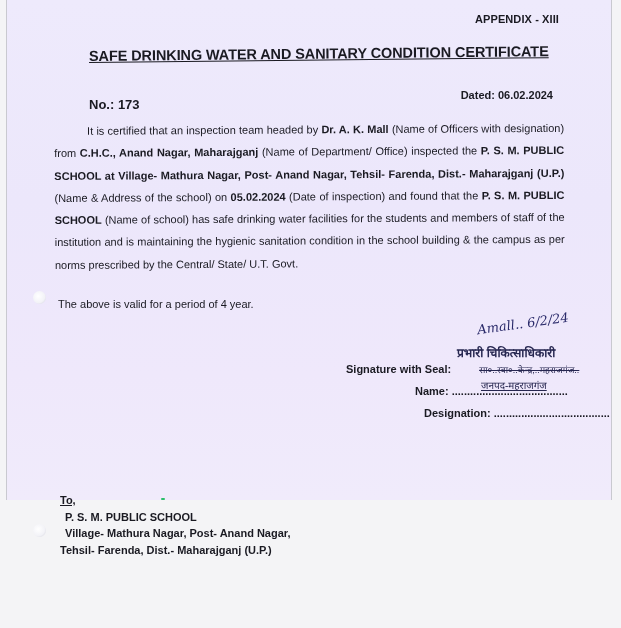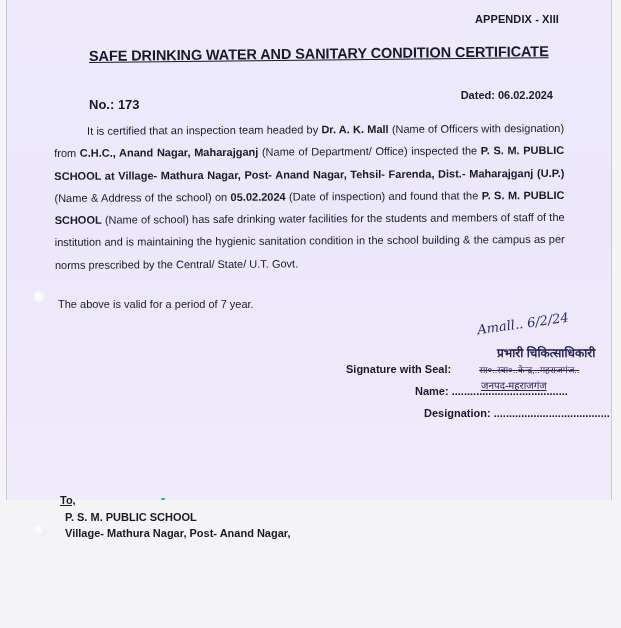--- a/index.html
+++ b/index.html
@@ -33,21 +33,21 @@
   }
   .body-para p { margin: 0; text-indent: 33px; }
   .body-para b { font-weight: bold; }
   .validity { left: 51px; top: 298px; font-size: 11px; }
   .hole { position: absolute; width: 13px; height: 13px; border-radius: 50%;
     background: radial-gradient(circle at 40% 40%, #ffffff 0%, #f2f2f7 60%, #c8c8d4 100%); }
   .signature-scribble {
     position: absolute; left: 470px; top: 316px; font-family: "DejaVu Serif", serif;
     font-style: italic; font-size: 13px; color: #2a2a6a; transform: rotate(-8deg);
   }
-  .hindi-stamp1 { position: absolute; left: 450px; top: 344px; font-size: 12px; font-weight: bold; color: #262650; margin-left: 40px; }
+  .hindi-stamp1 { position: absolute; left: 450px; top: 344px; font-size: 12px; font-weight: bold; color: #262650; }
   .sig-line { position: absolute; font-size: 11px; font-weight: bold; white-space: nowrap; }
   .seal-text { font-size: 9px; color: #262650; text-decoration: line-through; font-weight: normal; padding-left: 28px; }
   .hindi-stamp2 { position: absolute; left: 474px; top: 378px; font-size: 10px; color: #262650; text-decoration: underline; }
   .to-block { position: absolute; left: 53px; top: 492px; font-size: 11px; line-height: 16.5px; font-weight: bold; }
   .to-block div { white-space: nowrap; }
   .to-block .ind { padding-left: 5px; }
   .dot-mark { position: absolute; width: 4px; height: 2px; background: #2bbf6a; left: 154px; bottom: 0; border-radius: 1px; }
 </style>
 </head>
 <body>
@@ -61,33 +61,34 @@
   <div class="abs no">No.: 173</div>
   <div class="abs dated">Dated: 06.02.2024</div>
 
   <div class="body-para">
     <p>
       <span>It is certified that an inspection team headed by </span><b>Dr. A. K. Mall</b><span> (Name of Officers with designation) from </span><b>C.H.C., Anand Nagar, Maharajganj</b><span> (Name of Department/ Office) inspected the </span><b>P. S. M. PUBLIC SCHOOL at Village- Mathura Nagar, Post- Anand Nagar, Tehsil- Farenda, Dist.- Maharajganj (U.P.)</b><span> (Name &amp; Address of the school) on </span><b>05.02.2024</b><span> (Date of inspection) and found that the </span><b>P. S. M. PUBLIC SCHOOL</b><span> (Name of school) has safe drinking water facilities for the students and members of staff of the institution and is maintaining the hygienic sanitation condition in the school building &amp; the campus as per norms prescribed by the Central/ State/ U.T. Govt.</span>
     </p>
   </div>
 
   <div class="hole" style="left:26px; top:291px;"></div>
-  <div class="abs validity">The above is valid for a period of 7 year.</div>
+  <div class="abs validity">The above is valid for a period of 4 year.</div>
 
   <div class="signature-scribble">Amall.. 6/2/24</div>
   <div class="hindi-stamp1">प्रभारी चिकित्साधिकारी</div>
 
   <div class="sig-line" style="left:339px; top:363px;">
     <span>Signature with Seal:</span><span class="seal-text">सा०..स्वा०..केन्द्र,..महराजगंज..</span>
   </div>
   <div class="hindi-stamp2">जनपद-महराजगंज</div>
   <div class="sig-line" style="left:408px; top:385px;">Name: ......................................</div>
   <div class="sig-line" style="left:377px; top:407px;padding-left:40px;">Designation: ......................................</div>
 
   <div class="hole" style="left:26px; top:524px;"></div>
   <div class="to-block">
     <div style="font-weight:bold;text-decoration:underline;">To,</div>
     <div class="ind">P. S. M. PUBLIC SCHOOL</div>
     <div class="ind">Village- Mathura Nagar, Post- Anand Nagar,</div>
+    <div>Tehsil- Farenda, Dist.- Maharajganj (U.P.)</div>
   </div>
 
   <div class="dot-mark"></div>
 </div>
 
 </body></html>

